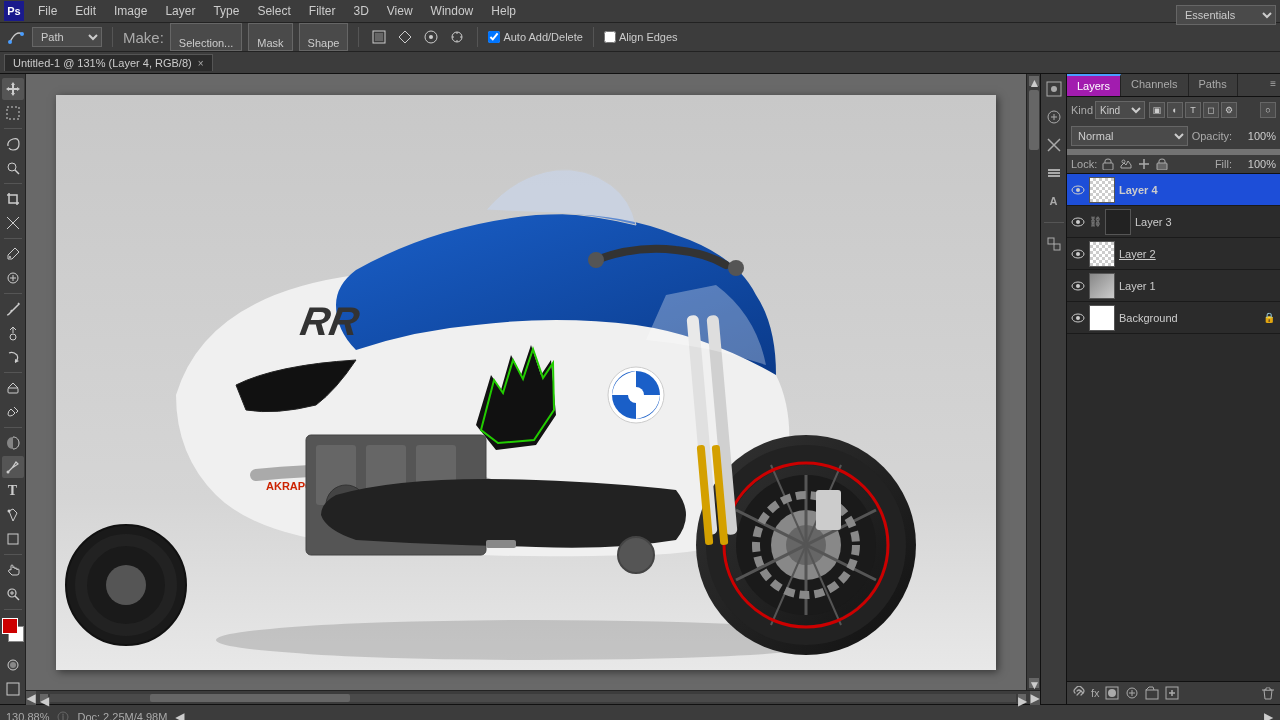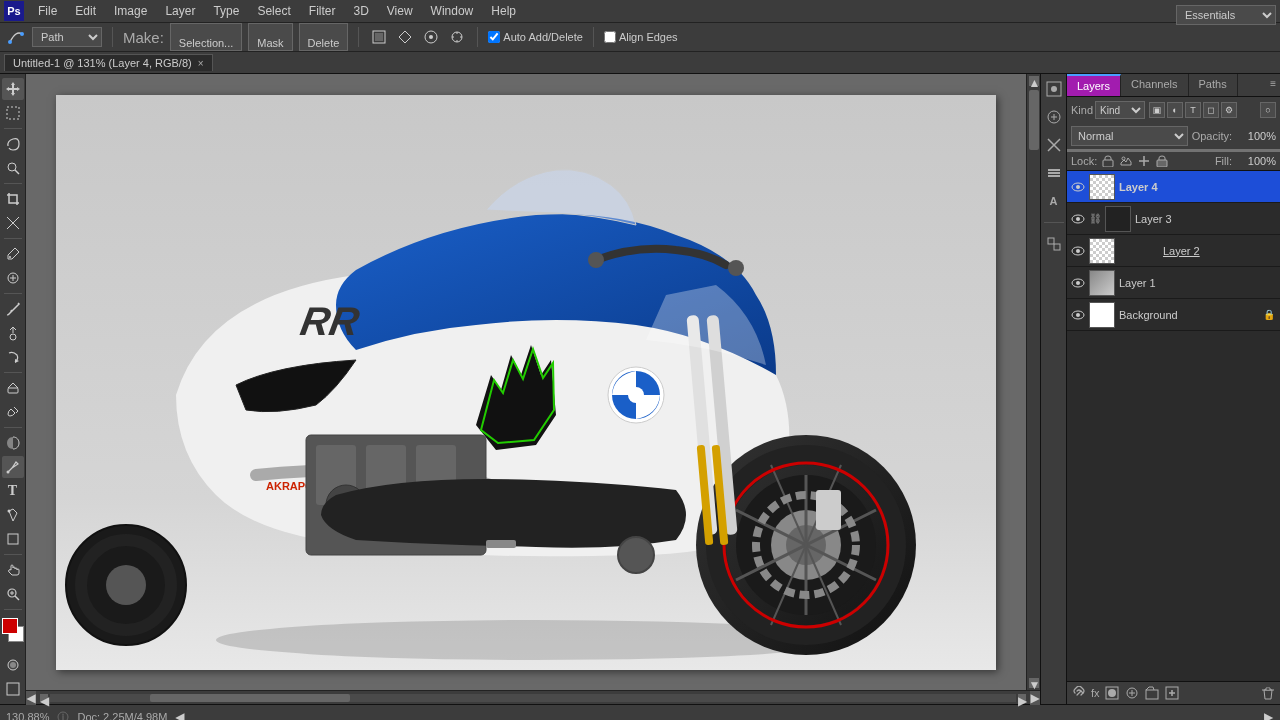--- a/index.html
+++ b/index.html
@@ -34,21 +34,21 @@
     #right-panel { width: 214px; background: #2b2b2b; border-left: 1px solid #111; display: flex; flex-direction: column; }
     
     
     #panel-tabs { display: flex; background: #3c3c3c; border-bottom: 1px solid #111; }
     .panel-tab { padding: 4px 10px; font-size: 11px; color: #aaa; cursor: pointer; border-right: 1px solid #222; }
     .panel-tab.active { color: #fff; background: #a21caf; border-top: 2px solid #4a9eff; }
 
     
     #layers-panel { flex: 1; display: flex; flex-direction: column; }
     #layers-search { display: flex; align-items: center; padding: 4px; gap: 2px; background: #3c3c3c; }
-    #layers-controls { display: flex; align-items: center; padding: 3px 4px; gap: 4px; background: #3c3c3c; border-bottom: 3px solid #737373; }
+    #layers-controls { display: flex; align-items: center; padding: 3px 4px; gap: 4px; background: #3c3c3c; border-bottom: 6px solid #737373; }
     #blend-mode { background: #4a4a4a; border: 1px solid #666; color: #ccc; font-size: 11px; padding: 1px 2px; height: 20px; flex: 1; }
     #opacity-label { font-size: 11px; color: #aaa; }
     #opacity-val { font-size: 11px; color: #ccc; width: 40px; text-align: right; }
     #lock-row { display: flex; align-items: center; padding: 2px 4px; gap: 4px; background: #3c3c3c; border-bottom: 1px solid #111; }
     #lock-label { font-size: 11px; color: #aaa; }
     #fill-label { font-size: 11px; color: #aaa; margin-left: auto; }
     #fill-val { font-size: 11px; color: #ccc; width: 40px; text-align: right; }
     .lock-btn { width: 14px; height: 14px; display: flex; align-items: center; justify-content: center; font-size: 10px; cursor: pointer; }
 
     #layers-list { flex: 1; overflow-y: auto; background: #2b2b2b; }
@@ -113,21 +113,21 @@
       <circle cx="15" cy="6" r="2" fill="#4a9eff"></circle>
     </svg>
   </div>
   <select class="toolbar-dropdown" style="width:70px;">
     <option>Path</option>
   </select>
   <div class="toolbar-sep"></div>
   <span class="toolbar-label">Make:</span>
   <button class="toolbar-btn">Selection...</button>
   <button class="toolbar-btn">Mask</button>
-  <button class="toolbar-btn">Delete</button>
+  <button class="toolbar-btn">Shape</button>
   <div class="toolbar-sep"></div>
 
   <div class="tool-icon">
     <svg width="16" height="16" viewBox="0 0 16 16">
         <rect x="2" y="2" width="12" height="12" stroke="#ccc" stroke-width="1" fill="none"></rect>
         <rect x="4" y="4" width="8" height="8" fill="#666"></rect>
       </svg>
   </div>
   <div class="tool-icon">
     <svg width="16" height="16" viewBox="0 0 16 16">
@@ -581,21 +581,21 @@
 
         <div class="layer-item">
           <div class="layer-vis">
             <svg width="14" height="14" viewBox="0 0 14 14">
                 <ellipse cx="7" cy="7" rx="6" ry="4" stroke="#ccc" stroke-width="1" fill="none"></ellipse>
                 <circle cx="7" cy="7" r="2" fill="#ccc"></circle>
               </svg>
           </div>
           <div class="layer-thumb checkerboard">
           </div>
-          <span class="layer-name" style="text-decoration:underline;margin-left:44px;">Layer 2</span>
+          <span class="layer-name" style="text-decoration:underline;">Layer 2</span>
         </div>
 
         <div class="layer-item">
           <div class="layer-vis">
             <svg width="14" height="14" viewBox="0 0 14 14">
                 <ellipse cx="7" cy="7" rx="6" ry="4" stroke="#ccc" stroke-width="1" fill="none"></ellipse>
                 <circle cx="7" cy="7" r="2" fill="#ccc"></circle>
               </svg>
           </div>
           <div class="layer-thumb" style="background:linear-gradient(135deg,#888 0%,#ccc 100%);">

